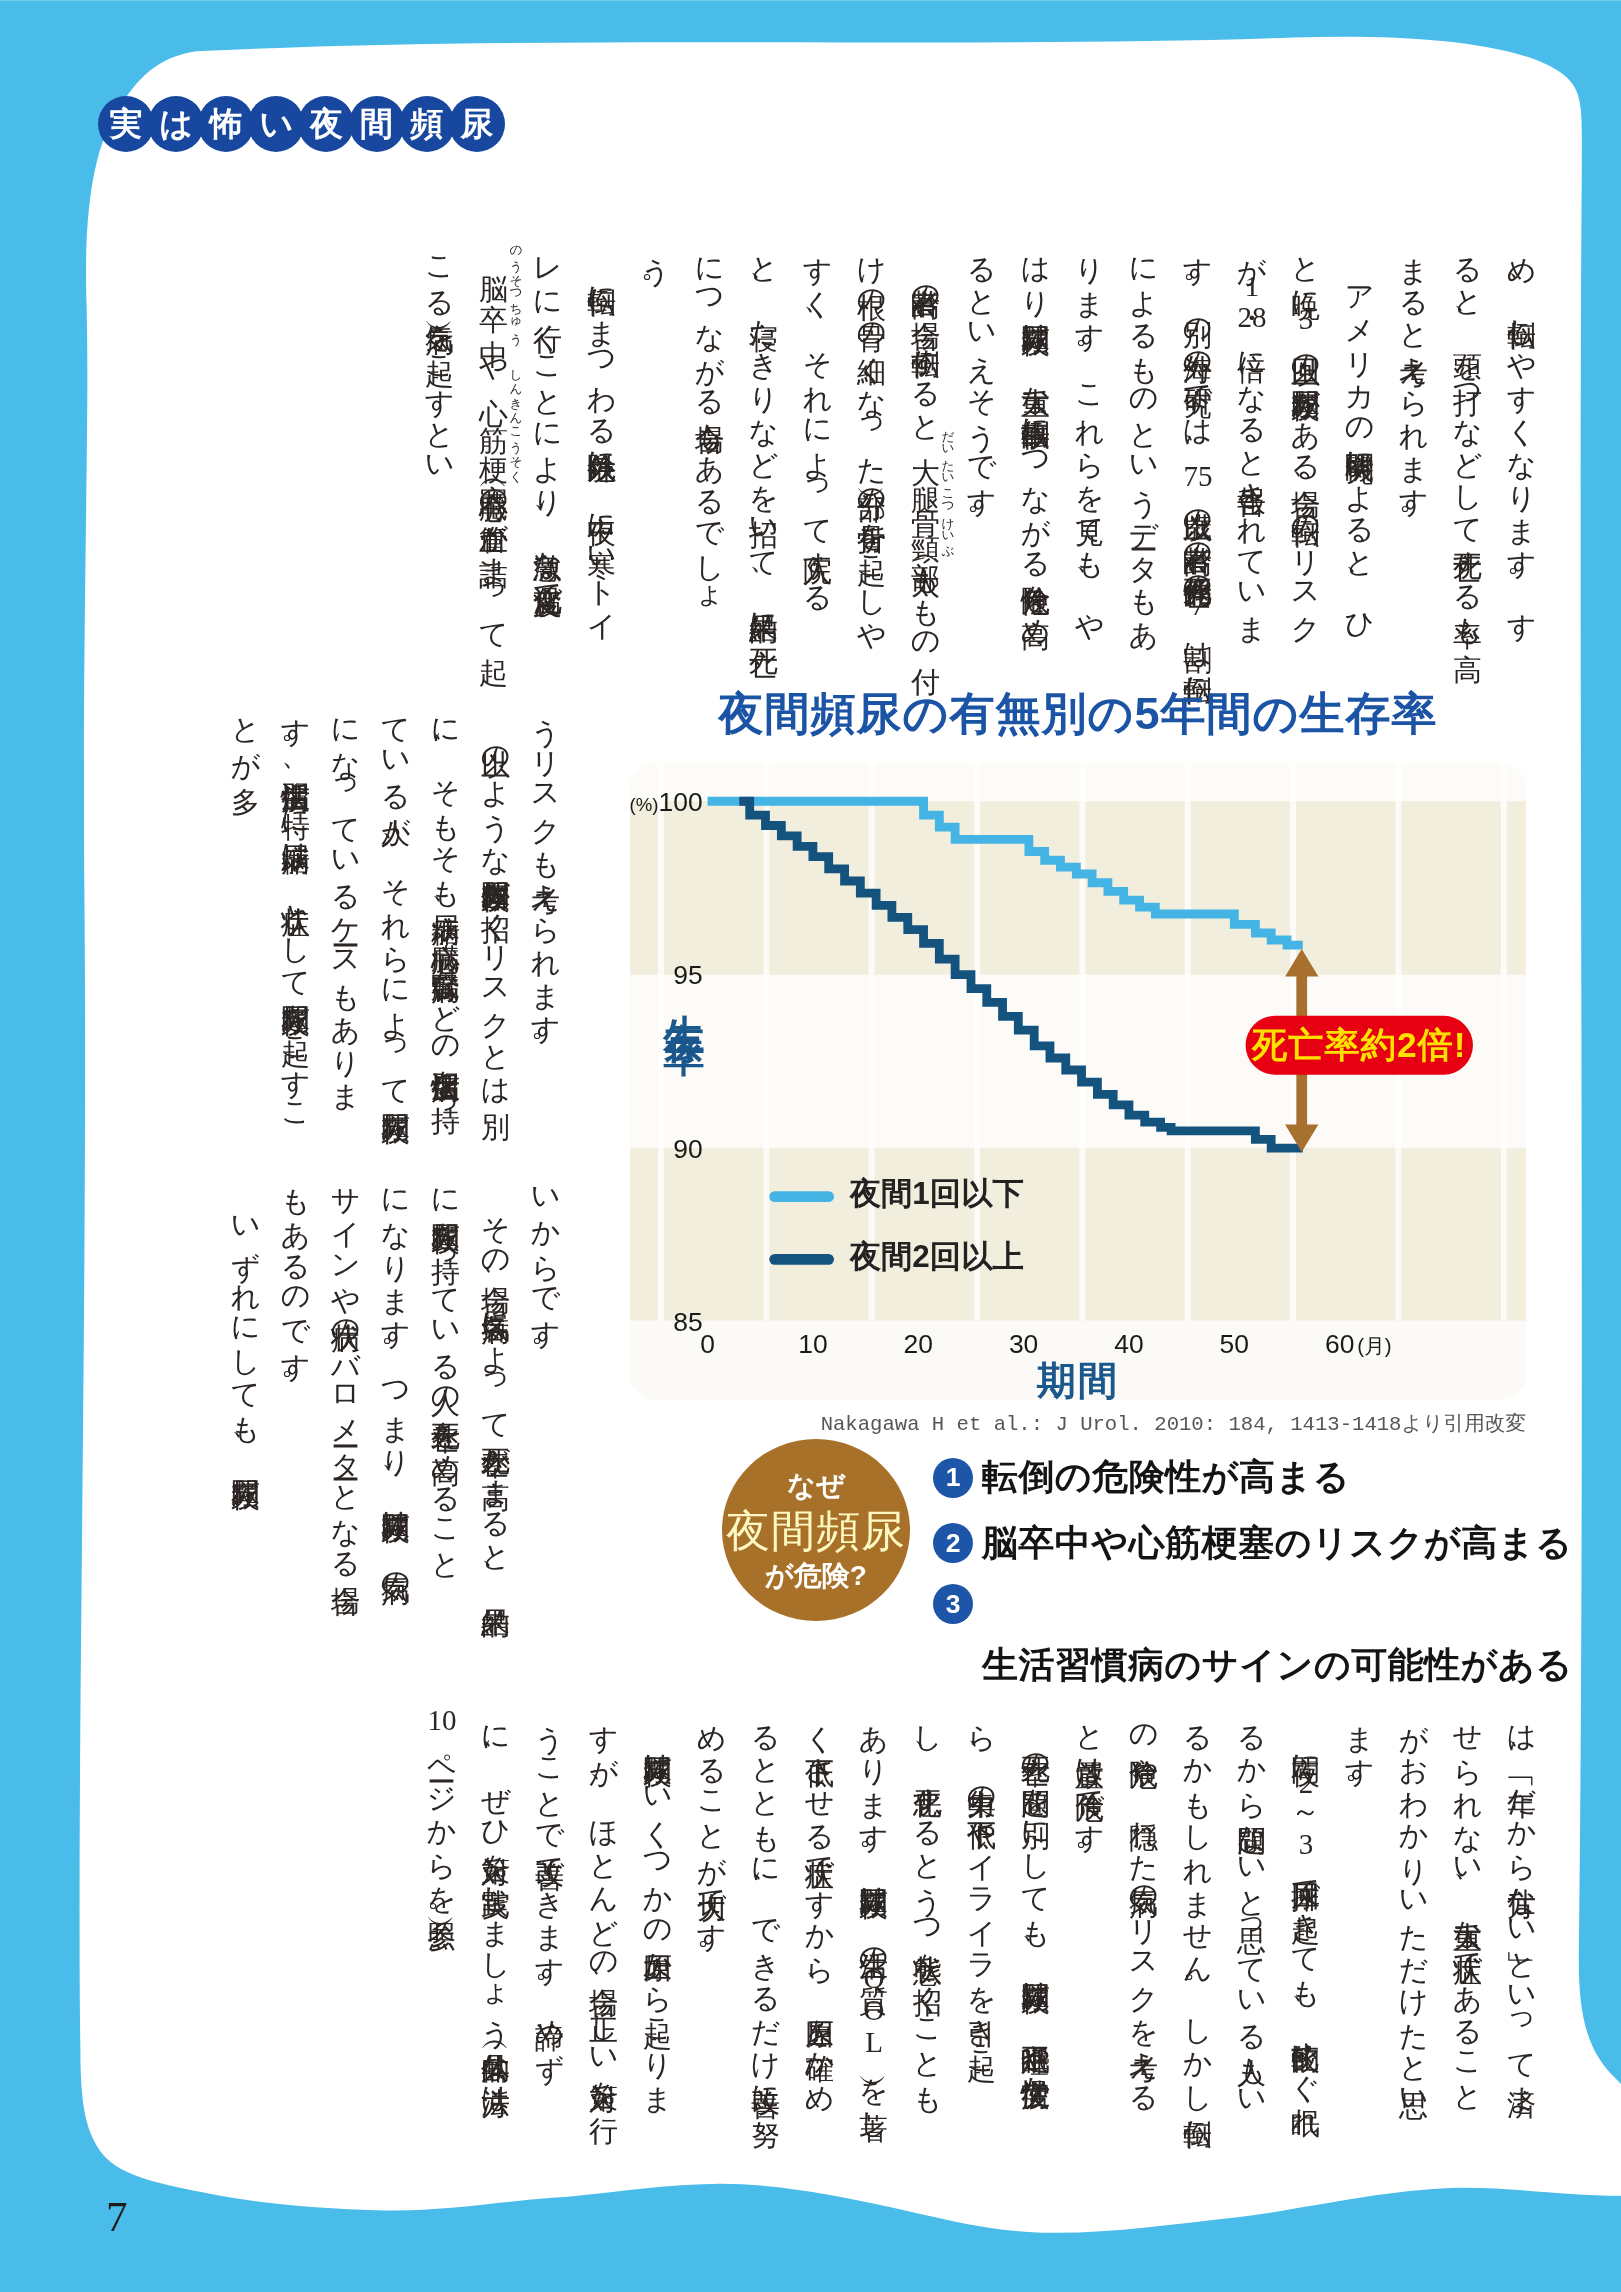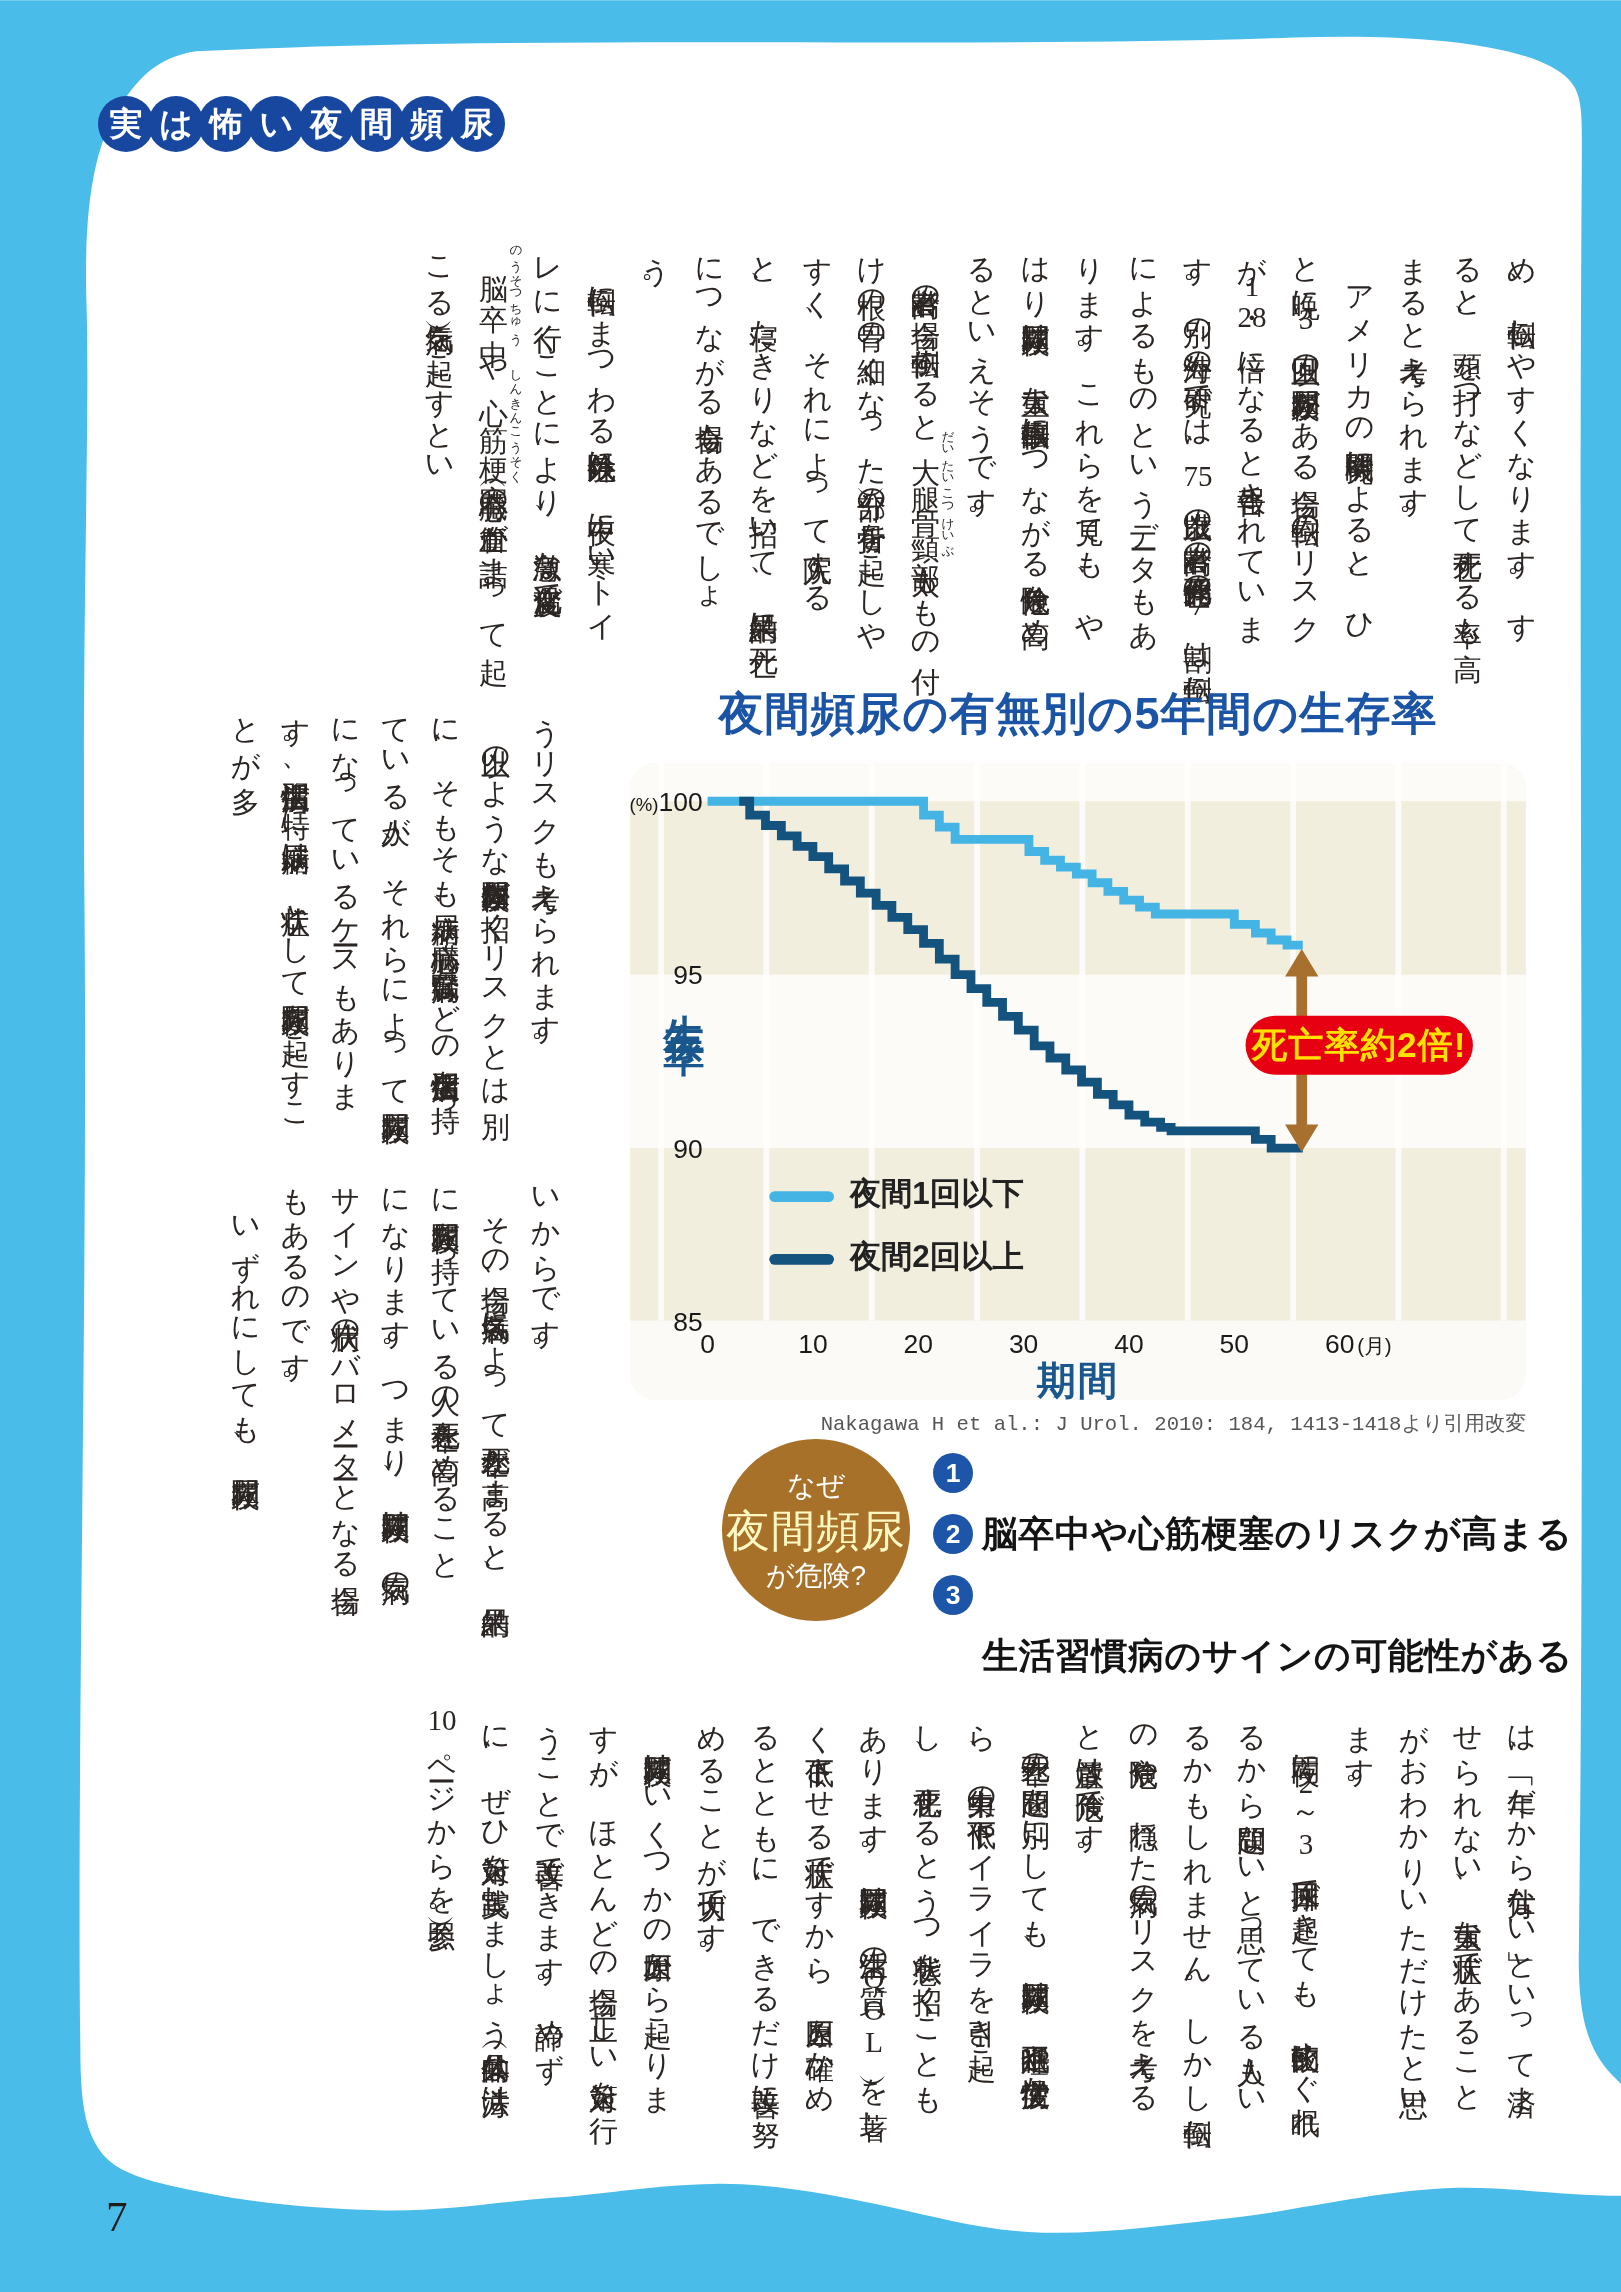--- a/index.html
+++ b/index.html
@@ -58,21 +58,21 @@
     font-family:Liberation Mono, monospace;
   }
 
   
   .why-circle{
     position:absolute;left:722px;top:1439px;width:188px;height:182px;z-index:2;
     background:#a87129;border-radius:50%;
     display:flex;flex-direction:column;align-items:center;justify-content:center;
     font-family:"Liberation Sans", sans-serif;line-height:1.25;
   }
-  .why-circle .w1,.why-circle .w3{color:#ffffff;font-weight:normal;font-size:28px;text-align:center;}
+  .why-circle .w1,.why-circle .w3{color:#ffffff;font-weight:bold;font-size:28px;text-align:center;}
   .why-circle .w2{color:#fef9c3;font-weight:normal;font-size:44px;letter-spacing:1px;}
   .why-points{
     position:absolute;left:933px;top:1453px;width:637px;z-index:2;
     display:flex;flex-direction:column;gap:16.7px;
     font-family:"Liberation Sans", sans-serif;
   }
   .why-row{display:flex;align-items:center;gap:8.8px;}
   .why-num{
     width:40px;height:40px;min-width:40px;border-radius:50%;background:#1d56a8;
     color:#ffffff;font-weight:bold;font-size:26.5px;
@@ -194,20 +194,21 @@
 <div class="chart-citation">Nakagawa H et al.: J Urol. 2010: 184, 1413-1418より引用改変</div>
 
 <div class="why-circle">
   <span class="w1">なぜ</span>
   <span class="w2">夜間頻尿</span>
   <span class="w3">が危険?</span>
 </div>
 <div class="why-points">
   <div class="why-row">
     <span class="why-num">1</span>
+    <span class="why-text">転倒の危険性が高まる</span>
   </div>
   <div class="why-row">
     <span class="why-num">2</span>
     <span class="why-text">脳卒中や心筋梗塞のリスクが高まる</span>
   </div>
   <div class="why-row">
     <span class="why-num">3</span>
   </div>
   <div class="why-row why-cont">
     <span class="why-text">生活習慣病のサインの可能性がある</span>

